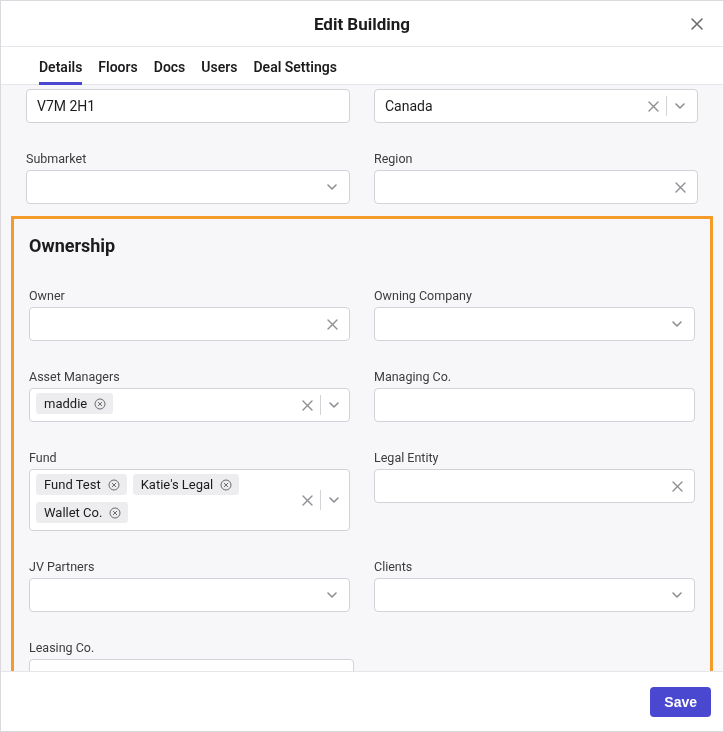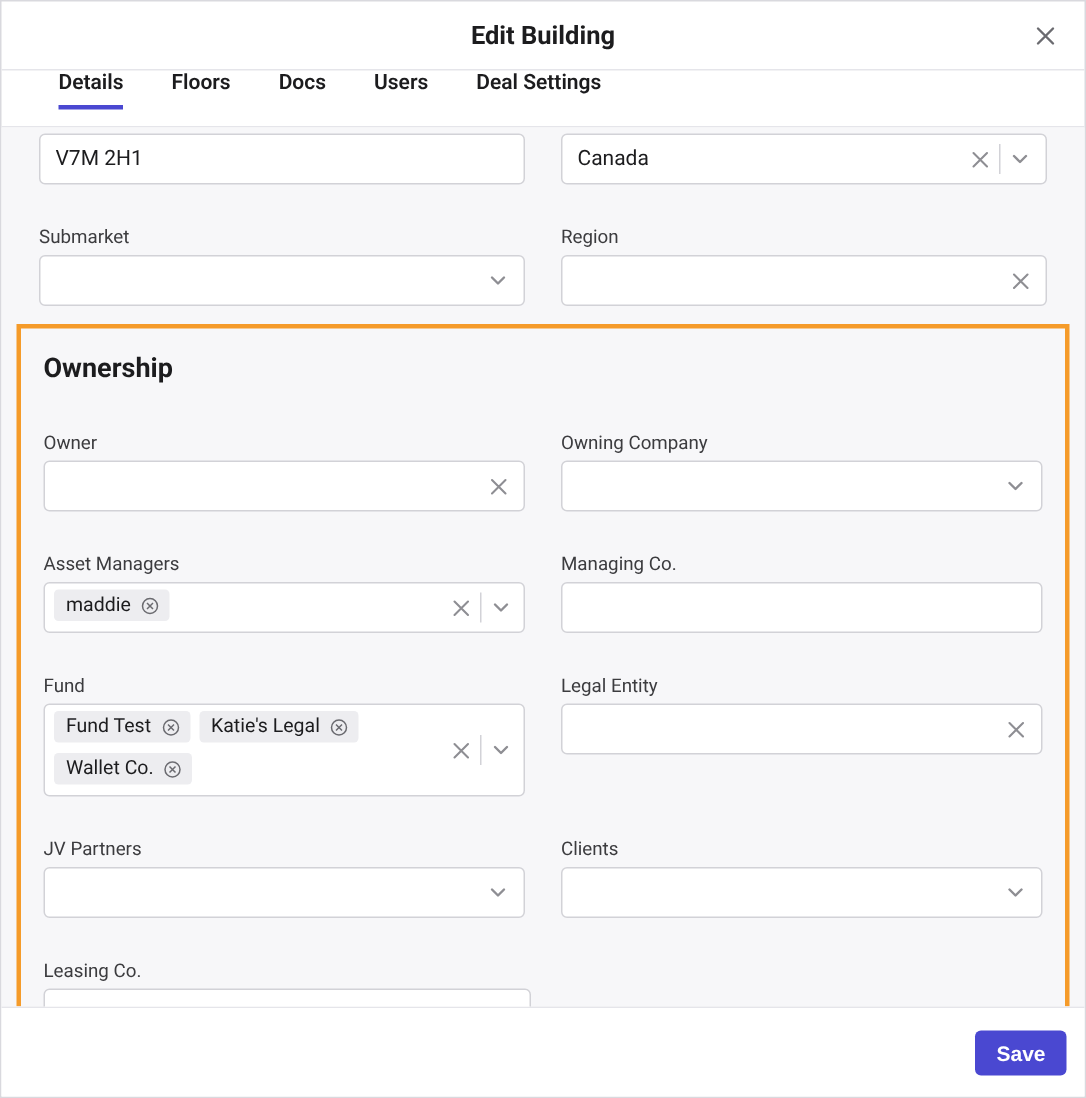--- a/index.html
+++ b/index.html
@@ -43,24 +43,24 @@
     width: 28px;
     height: 28px;
     display: flex;
     align-items: center;
     justify-content: center;
     cursor: pointer;
     color: #6b6b70;
   }
   .tabs {
     display: flex;
-    gap: 32px;
+    gap: 16px;
     padding: 0 38px;
     height: 38px;
-    align-items: flex-start;
+    align-items: flex-end;
     border-bottom: 1px solid #e5e5ea;
   }
   .tab {
     font-size: 14px;
     font-weight: 600;
     color: #1c1c1e;
     padding-bottom: 9px;
     cursor: pointer;
     position: relative;
   }

